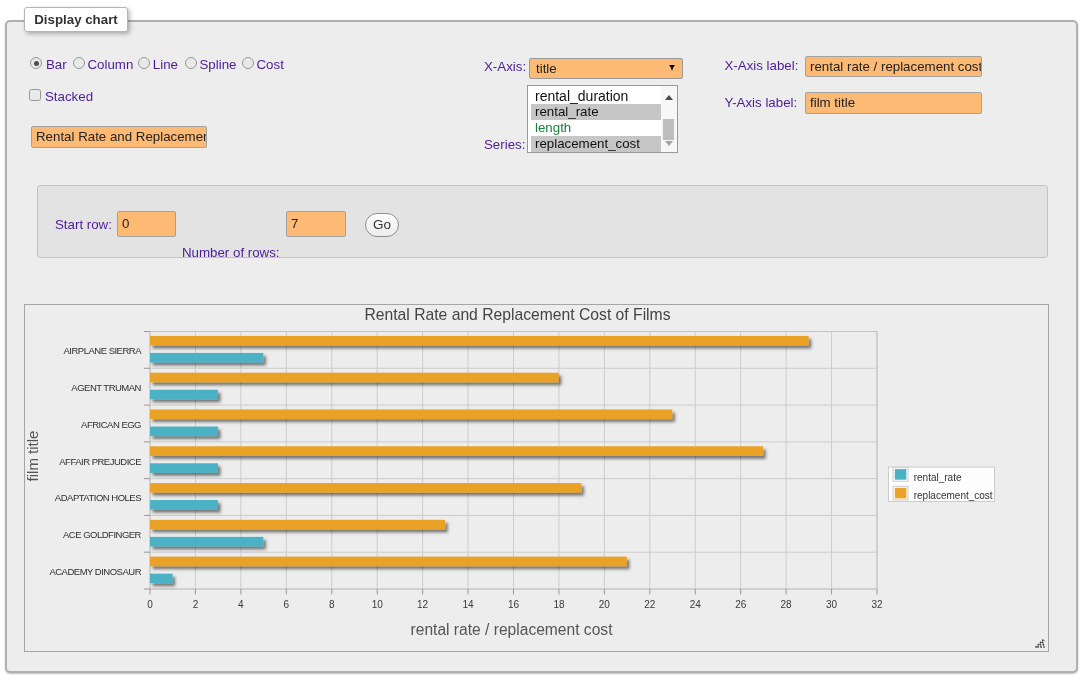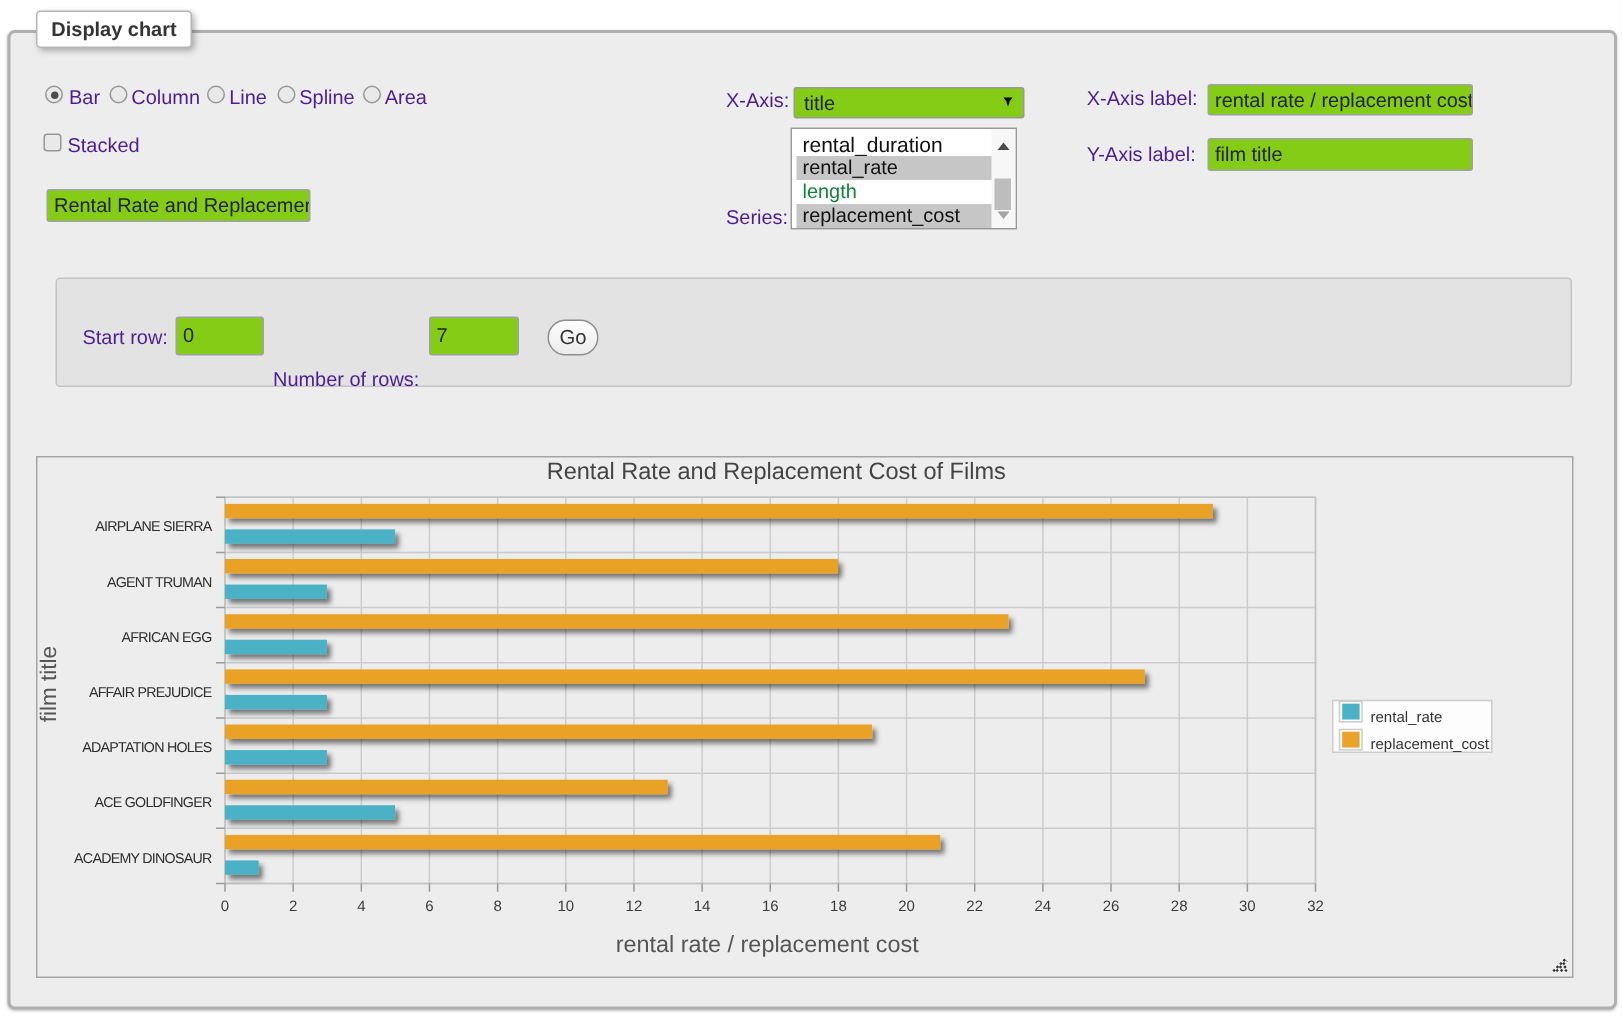--- a/index.html
+++ b/index.html
@@ -1,19 +1,19 @@
 <!DOCTYPE html>
 <html><head><meta charset="utf-8">
 <style>
 * { margin:0; padding:0; box-sizing:border-box; }
 html,body { width:1081px; height:681px; background:#fff; font-family:"Liberation Sans",sans-serif; color:#333; }
 #page { position:relative; width:1081px; height:681px; overflow:hidden; }
 .abs { position:absolute; }
 .lbl { position:absolute; font-size:13.3px; color:#4c1d95; white-space:nowrap; }
-.inp { position:absolute; background:#84cc16; border:1px solid #a2a2a2; font-size:13.3px; color:#222; padding:0 0 0 4px; white-space:nowrap; overflow:hidden; line-height:20px; border-radius:2px; }
+.inp { position:absolute; background:#fdba74; border:1px solid #a2a2a2; font-size:13.3px; color:#222; padding:0 0 0 4px; white-space:nowrap; overflow:hidden; line-height:20px; border-radius:2px; }
 .radio { position:absolute; width:12px; height:12px; border:1px solid #979797; border-radius:50%; background:#e9e9e9; }
 .radio .dot { position:absolute; left:2.5px; top:2.5px; width:5px; height:5px; border-radius:50%; background:#4d4d4d; }
 </style></head>
 <body>
 <div id="page">
 
 <div class="abs" style="left:5px;top:20px;width:1073px;height:653px;background:#ededed;border:2px solid #b0b0b0;border-radius:5px;box-shadow:0 1px 2px rgba(0,0,0,0.25);"></div>
 
 <div class="abs" style="left:24px;top:7px;width:104px;height:25px;background:#fff;border:1px solid #b5b5b5;border-radius:3px;box-shadow:2px 2px 4px rgba(0,0,0,0.28);font-size:13.3px;font-weight:bold;color:#333;text-align:center;line-height:23px;">Display chart</div>
 
@@ -21,21 +21,21 @@
       <div class="dot"></div>
     </div>
     <div class="lbl" style="left:46px;top:57px;">Bar</div>
 <div class="radio" style="left:73px;top:57px;"></div>
     <div class="lbl" style="left:87.5px;top:57px;">Column</div>
 <div class="radio" style="left:138px;top:57px;"></div>
     <div class="lbl" style="left:152.8px;top:57px;">Line</div>
 <div class="radio" style="left:185px;top:57px;"></div>
     <div class="lbl" style="left:199.5px;top:57px;">Spline</div>
 <div class="radio" style="left:242px;top:57px;"></div>
-    <div class="lbl" style="left:256.5px;top:57px;">Area</div>
+    <div class="lbl" style="left:256.5px;top:57px;">Cost</div>
 
 <div class="abs" style="left:29px;top:89px;width:12px;height:12px;border:1px solid #979797;border-radius:2.5px;background:#e9e9e9;"></div>
 <div class="lbl" style="left:45px;top:89px;">Stacked</div>
 
 <div class="inp" style="left:31px;top:126px;width:176px;height:22px;">Rental Rate and Replacement Cost of Films</div>
 
 <div class="lbl" style="left:484px;top:59px;">X-Axis:</div>
 <div class="inp" style="left:529px;top:58px;width:154px;height:21px;border-color:#999;padding-left:6px;">title</div>
 <div class="abs" style="left:669px;top:65px;width:0;height:0;border-left:3.5px solid transparent;border-right:3.5px solid transparent;border-top:4.5px solid #000;"></div>
 <div class="abs" style="left:671px;top:68px;width:0;height:0;border-left:1.6px solid transparent;border-right:1.6px solid transparent;border-top:3px solid #000;"></div>

